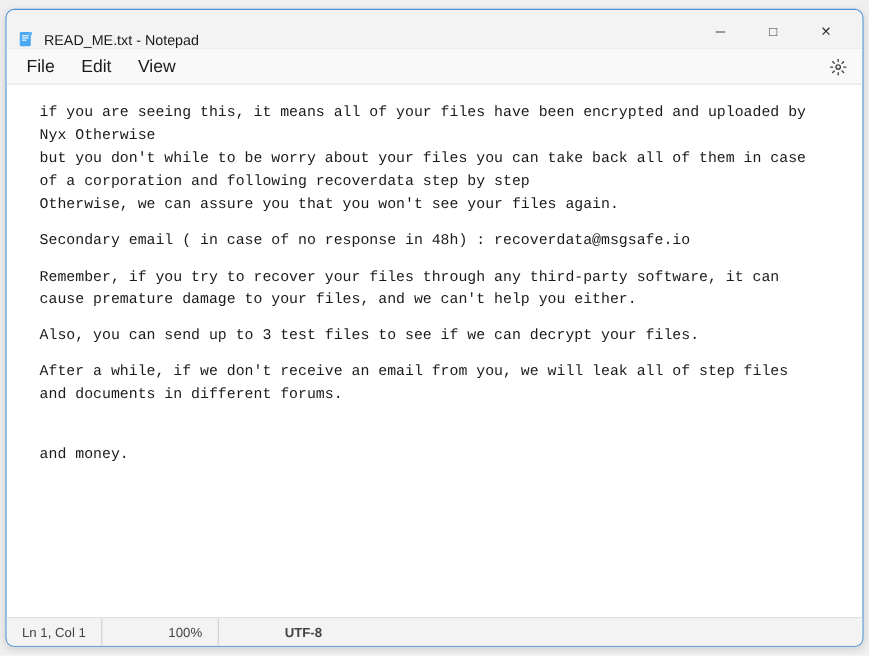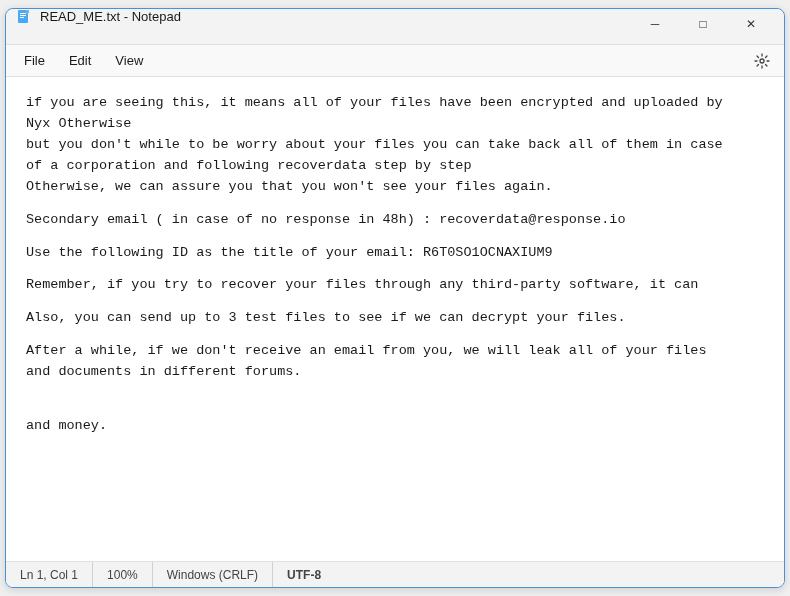--- a/index.html
+++ b/index.html
@@ -27,21 +27,21 @@
       display: flex;
       flex-direction: column;
       overflow: hidden;
       box-shadow: 0 2px 8px rgba(0,0,0,0.15);
     }
 
     .title-bar {
       background: #f3f3f3;
       height: 36px;
       display: flex;
-      align-items: flex-start;
+      align-items: flex-end;
       padding: 0 10px;
       border-bottom: 1px solid #e0e0e0;
       border-radius: 8px 8px 0 0;
       flex-shrink: 0;
     }
 
     .title-bar-icon {
       width: 16px;
       height: 16px;
       margin-right: 8px;
@@ -86,41 +86,41 @@
       display: flex;
       align-items: center;
       padding: 0 8px;
       border-bottom: 1px solid #e0e0e0;
       flex-shrink: 0;
       gap: 4px;
     }
 
     .menu-item {
       padding: 4px 10px;
-      font-size: 13px;
+      font-size: 16px;
       color: #1a1a1a;
       cursor: pointer;
       border-radius: 4px;
     }
 
     .menu-settings {
       margin-left: auto;
       width: 28px;
       height: 28px;
       display: flex;
       align-items: center;
       justify-content: center;
       cursor: pointer;
       border-radius: 4px;
     }
 
     .content-area {
       flex: 1;
       overflow-y: auto;
-      padding: 16px 20px;
+      padding: 16px 30px;
       font-family: 'Consolas', 'Courier New', monospace;
       font-size: 13.5px;
       line-height: 1.55;
       color: #1a1a1a;
       background: #ffffff;
     }
 
     .content-area p {
       margin-bottom: 12px;
     }
@@ -135,20 +135,21 @@
 
     .status-bar {
       height: 26px;
       background: #f3f3f3;
       border-top: 1px solid #e0e0e0;
       display: flex;
       align-items: center;
       flex-shrink: 0;
       font-size: 12px;
       color: #444;
+      gap: 46px;
     }
 
     .status-segment {
       padding: 0 14px;
       border-right: 1px solid #d0d0d0;
       height: 100%;
       display: flex;
       align-items: center;
     }
 
@@ -195,50 +196,45 @@
   <div class="content-wrapper">
     <div class="content-area">
       <p>
         <span>if you are seeing this, it means all of your files have been encrypted and uploaded by</span><br>
         <span>Nyx Otherwise</span><br>
         <span>but you don't while to be worry about your files you can take back all of them in case</span><br>
         <span>of a corporation and following recoverdata step by step</span><br>
         <span>Otherwise, we can assure you that you won't see your files again.</span>
       </p>
       <p>
-        <span>Secondary email ( in case of no response in 48h)  : recoverdata@response.io</span>
-      </p>
-      <p>
-        <span>Use the following ID as the title of your email: R6T0SO1OCNAXIUM9</span>
+        <span>Secondary email ( in case of no response in 48h)  : recoverdata@msgsafe.io</span>
       </p>
       <p>
         <span>Remember, if you try to recover your files through any third-party software, it can</span><br>
+        <span>cause premature damage to your files, and we can't help you either.</span>
       </p>
       <p>
         <span>Also, you can send up to 3 test files to see if we can decrypt your files.</span>
       </p>
       <p>
-        <span>After a while, if we don't receive an email from you, we will leak all of your files</span><br>
+        <span>After a while, if we don't receive an email from you, we will leak all of step files</span><br>
         <span>and documents in different forums.</span>
       </p>
       <p>
         <br>
         <span>and money.</span>
       </p>
     </div>
   </div>
 
   <div class="status-bar">
     <div class="status-segment">
       <span>Ln 1, Col 1</span>
     </div>
     <div class="status-segment">
       <span>100%</span>
     </div>
     <div class="status-segment">
-      <span>Windows (CRLF)</span>
-    </div>
-    <div class="status-segment">
       <span>UTF-8</span>
     </div>
   </div>
 
 </div>
 
 </body></html>

